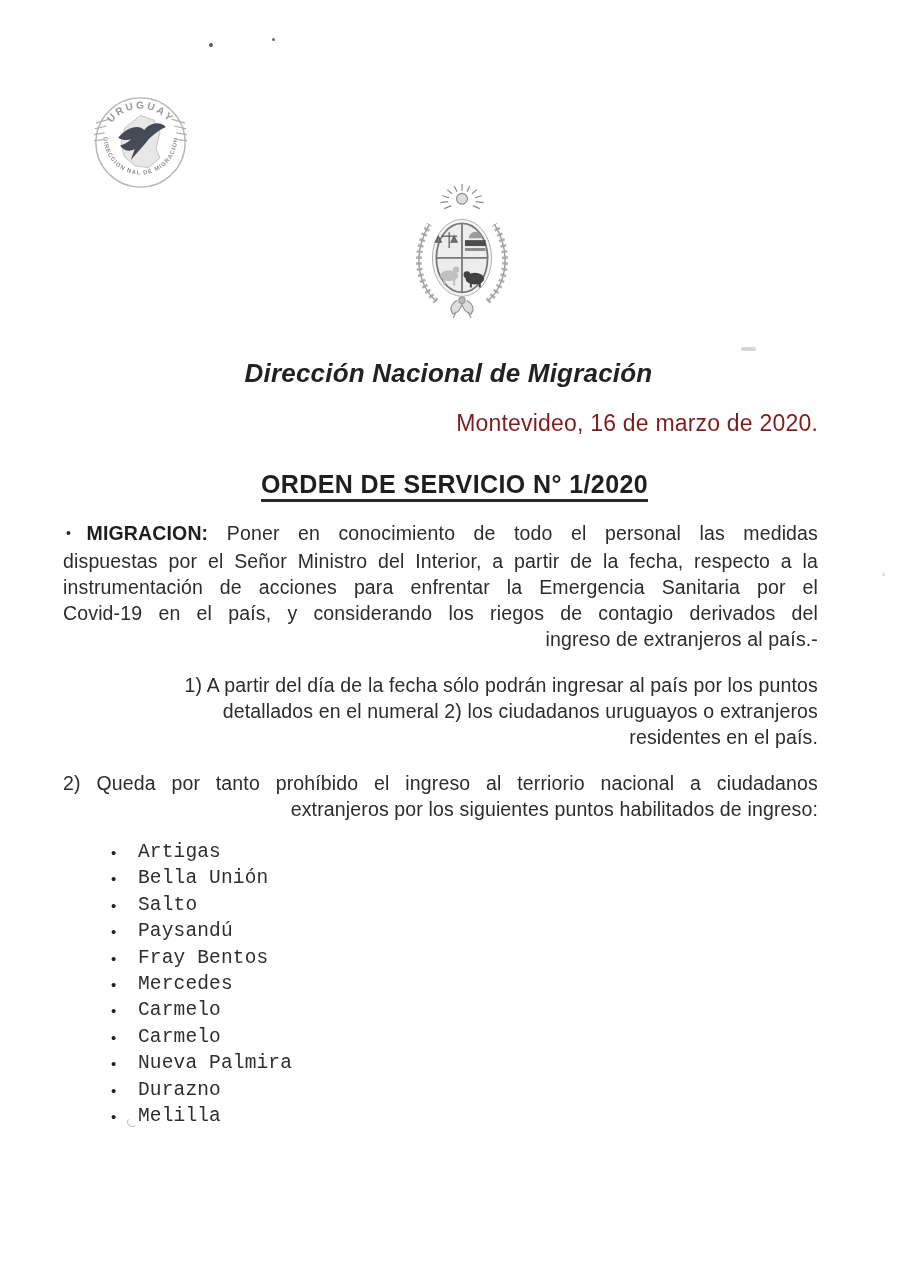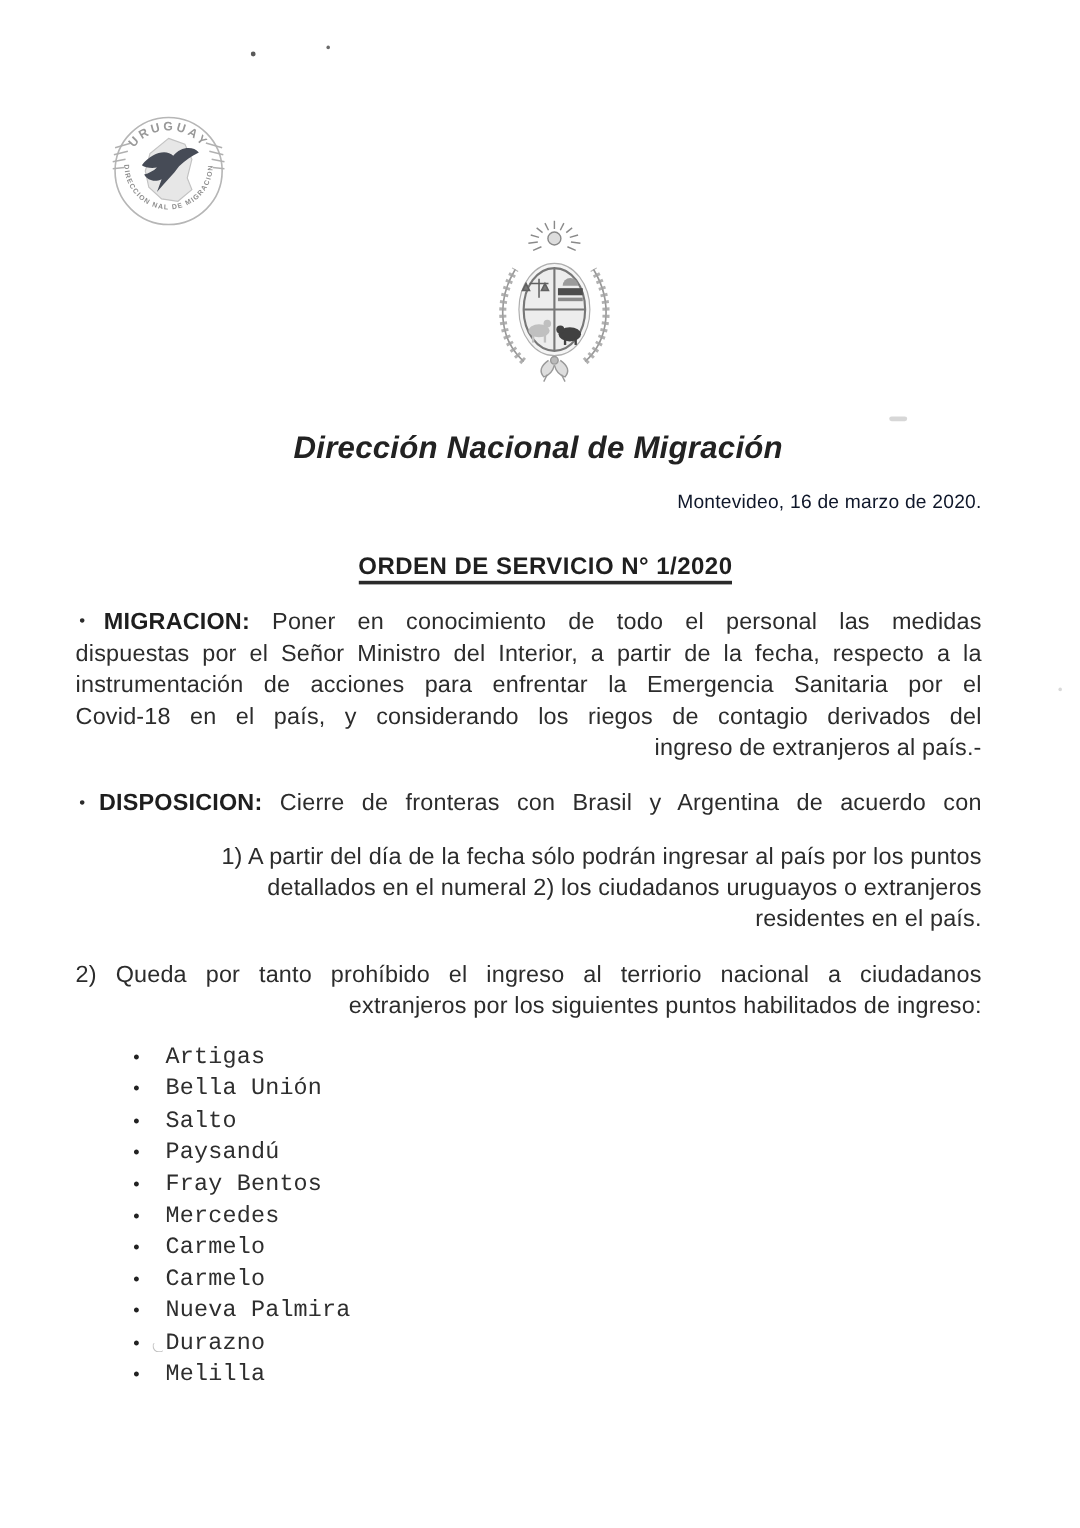--- a/index.html
+++ b/index.html
@@ -19,26 +19,26 @@
   
   .col { position:absolute; left:63px; top:0; width:755px; }
   .title {
     margin-top:358px; text-align:center;
     position:relative; left:8px;
     font-size:26px; font-weight:bold; font-style:italic;
     color:#222; letter-spacing:.2px;
   }
   .dateline {
     margin-top:21px; text-align:right;
-    font-size:16px; color:#0f172a; letter-spacing:.2px;
+    font-size:23px; color:#7f1d1d; letter-spacing:.2px;
   }
   .heading {
     margin-top:33px; text-align:center;
     position:relative; left:14px;
-    font-size:20px; font-weight:bold; color:#1f1f1f; letter-spacing:.4px;
+    font-size:25px; font-weight:bold; color:#1f1f1f; letter-spacing:.4px;
   }
   .heading .u { border-bottom:3px solid #2a2a2a; padding-bottom:1px; }
   .para { font-size:19.5px; line-height:26px; color:#2c2c2c; letter-spacing:.15px; }
   .m1 { margin-top:21px; }
   .m2 { margin-top:20px; }
   .m3 { margin-top:18px; }
   .jl { text-align:justify; text-align-last:justify; }
   .ll { text-align:right; }
   .b  { font-weight:bold; color:#1e1e1e; }
   .dot { display:inline-block; font-size:14px; transform:translate(3px,-2px); }
@@ -155,26 +155,25 @@
     <div class="dateline">Montevideo, 16 de marzo de 2020.</div>
 
     <div class="heading">
       <span class="u">ORDEN DE SERVICIO N° 1/2020</span>
     </div>
 
     <div class="para m1">
       <div class="jl"><span class="dot">•</span> <span class="b">MIGRACION:</span> <span>Poner en conocimiento de todo el personal las medidas</span></div>
       <div class="jl">dispuestas por el Señor Ministro del Interior, a partir de la fecha, respecto a la</div>
       <div class="jl">instrumentación de acciones para enfrentar la Emergencia Sanitaria por el</div>
-      <div class="jl">Covid-18 en el país, y considerando los riegos de contagio derivados del</div>
+      <div class="jl">Covid-19 en el país, y considerando los riegos de contagio derivados del</div>
       <div class="ll">ingreso de extranjeros al país.-</div>
     </div>
 
     <div class="para m2">
-      <div class="jl"><span class="dot">•</span> <span class="b">DISPOSICION:</span> <span>Cierre de fronteras con Brasil y Argentina de acuerdo con</span></div>
     </div>
 
     <div class="para m3">
       <div class="ll">1) A partir del día de la fecha sólo podrán ingresar al país por los puntos</div>
       <div class="ll">detallados en el numeral 2) los ciudadanos uruguayos o extranjeros</div>
       <div class="ll">residentes en el país.</div>
     </div>
 
     <div class="para m2">
       <div class="jl">2) Queda por tanto prohíbido el ingreso al terriorio nacional a ciudadanos</div>

